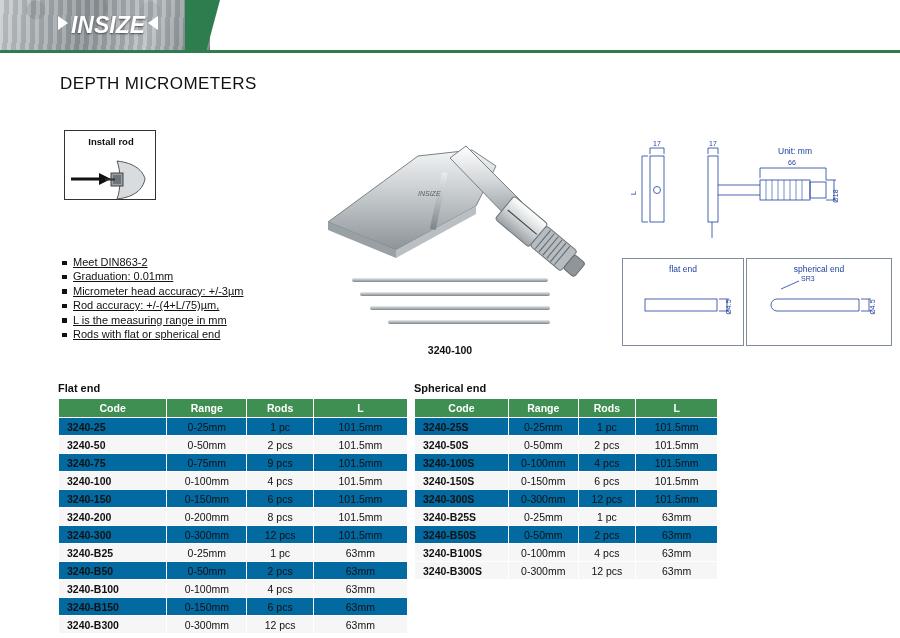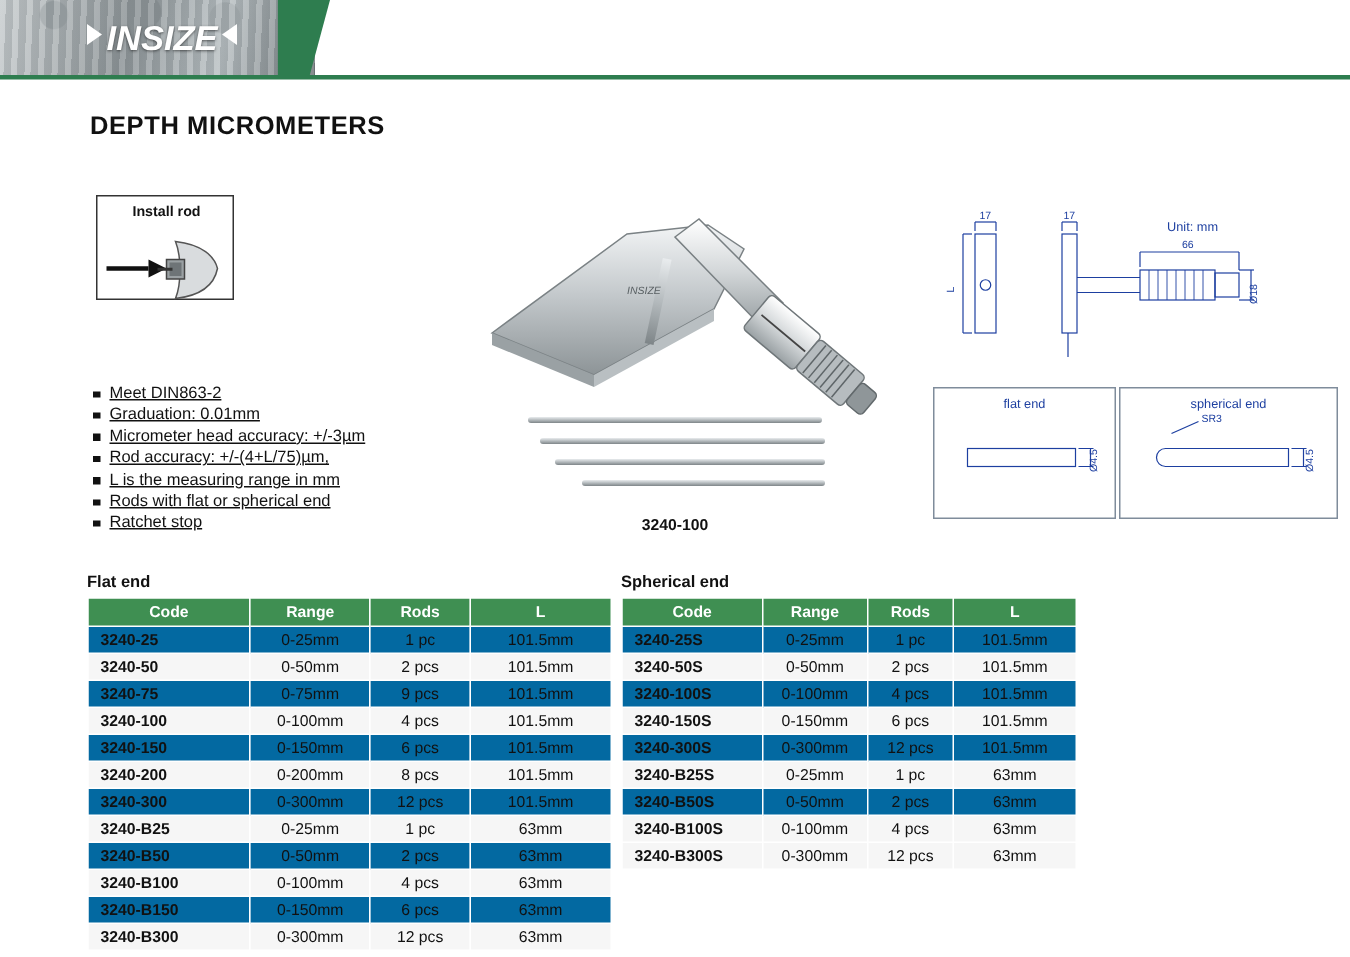--- a/index.html
+++ b/index.html
@@ -62,21 +62,21 @@
     border-right:10px solid #ffffff;
   }
   .header-rule {
     position:absolute; left:0; top:50px; width:900px; height:3px;
     background:#2e7d4f;
   }
 
   
   .page-title {
     position:absolute; left:60px; top:74px;
-    font-size:17px; font-weight:bold; letter-spacing:.4px;
+    font-size:17px; font-weight:normal; letter-spacing:.4px;
     color:#111;
   }
 
   
   .install-box {
     position:absolute; left:64px; top:130px; width:92px; height:70px;
     border:1.5px solid #333; background:#fff;
   }
   .install-title {
     position:absolute; left:0; top:5px; width:92px; text-align:center;
@@ -173,21 +173,20 @@
 </div>
 
 <div class="bullets">
   <ul>
     <li>Meet DIN863-2</li>
     <li>Graduation: 0.01mm</li>
     <li>Micrometer head accuracy: +/-3µm</li>
     <li>Rod accuracy: +/-(4+L/75)µm,</li>
     <li class="bullet-cont">L is the measuring range in mm</li>
     <li>Rods with flat or spherical end</li>
-    <li>Ratchet stop</li>
   </ul>
 </div>
 
 <svg class="product-photo" viewBox="0 0 300 240">
   <defs>
     <linearGradient id="steel" x1="0" y1="0" x2="0" y2="1">
       <stop offset="0%" stop-color="#f2f4f5"></stop>
       <stop offset="45%" stop-color="#c5cacd"></stop>
       <stop offset="100%" stop-color="#8d9497"></stop>
     </linearGradient>

